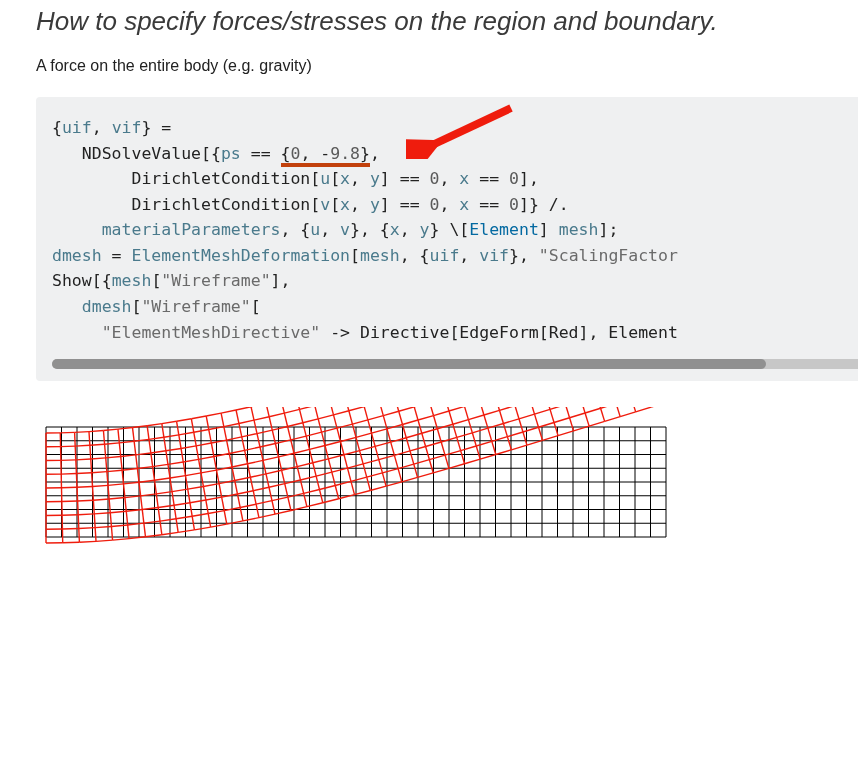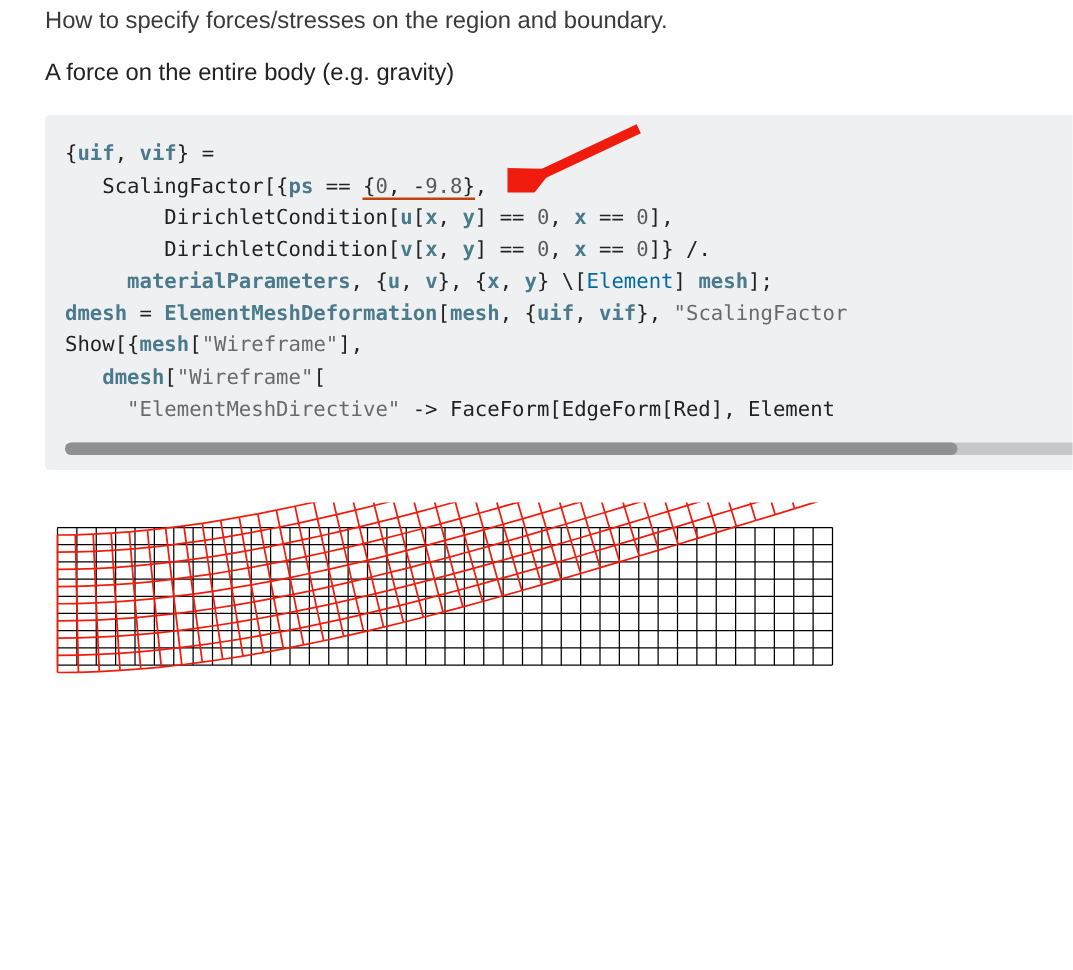--- a/index.html
+++ b/index.html
@@ -9,54 +9,55 @@
     font-size: 17px;
     color: #222;
     background: #fff;
     width: 858px;
     overflow-x: hidden;
   }
   .wrap {
     padding: 0 0 20px 36px;
   }
   .intro-italic {
+    font-style: italic;
     color: #3a3a3a;
     margin: 6px 0 20px 0;
-    font-size: 19px;
+    font-size: 26px;
   }
   .intro-plain {
     color: #222;
     margin: 0 0 22px 0;
-    font-size: 19px;
+    font-size: 16px;
   }
   .codeblock-outer {
     background: #eff0f1;
     border-radius: 4px;
     padding: 18px 16px 12px 16px;
     margin-right: -40px;
     position: relative;
     overflow: hidden;
   }
   pre {
     margin: 0;
     font-family: "Consolas","Menlo","Monaco",monospace;
     font-size: 16.5px;
     line-height: 1.55;
     white-space: pre;
     color: #222;
     overflow-x: hidden;
   }
   .p  { color: #222; }           
-  .id { color: #4a7a8c; font-weight: bold; }        
+  .id { color: #4a7a8c; }        
   .fn { color: #222; }        
   .num2{ color: #5a5a5a; }       
   .str{ color: #6a6a6a; }        
   .el { color: #0369a1; }
   .red-under {
-    border-bottom: 2px solid #c2410c;
+    border-bottom: 4px solid #c2410c;
     padding-bottom: 0px;
   }
   .arrow {
     position: absolute;
     left: 370px;
     top: 6px;
     width: 120px;
     height: 56px;
     pointer-events: none;
   }
@@ -95,28 +96,28 @@
     <svg class="arrow" viewBox="0 0 120 56">
       <defs>
         <marker id="ah" markerWidth="10" markerHeight="10" refX="2" refY="5" orient="auto">
           <path d="M0,5 L10,0 L10,10 Z" fill="#ef1c0d"></path>
         </marker>
       </defs>
       <line x1="105" y1="5" x2="22" y2="44" stroke="#ef1c0d" stroke-width="8" marker-end="url(#ah)"></line>
     </svg>
 
 <pre><span class="p">{</span><span class="id">uif</span><span class="p">, </span><span class="id">vif</span><span class="p">} =</span>
-<span>   </span><span class="fn">ScalingFactor</span><span class="p">[{</span><span class="id">ps</span><span class="p"> == </span><span class="red-under"><span class="p">{</span><span class="num2">0</span><span class="p">, -</span><span class="num2">9.8</span><span class="p">}</span></span><span class="p">,</span>
+<span>   </span><span class="fn">NDSolveValue</span><span class="p">[{</span><span class="id">ps</span><span class="p"> == </span><span class="red-under"><span class="p">{</span><span class="num2">0</span><span class="p">, -</span><span class="num2">9.8</span><span class="p">}</span></span><span class="p">,</span>
 <span>        </span><span class="fn">DirichletCondition</span><span class="p">[</span><span class="id">u</span><span class="p">[</span><span class="id">x</span><span class="p">, </span><span class="id">y</span><span class="p">] == </span><span class="num2">0</span><span class="p">, </span><span class="id">x</span><span class="p"> == </span><span class="num2">0</span><span class="p">],</span>
 <span>        </span><span class="fn">DirichletCondition</span><span class="p">[</span><span class="id">v</span><span class="p">[</span><span class="id">x</span><span class="p">, </span><span class="id">y</span><span class="p">] == </span><span class="num2">0</span><span class="p">, </span><span class="id">x</span><span class="p"> == </span><span class="num2">0</span><span class="p">]} /.</span>
 <span>     </span><span class="id">materialParameters</span><span class="p">, {</span><span class="id">u</span><span class="p">, </span><span class="id">v</span><span class="p">}, {</span><span class="id">x</span><span class="p">, </span><span class="id">y</span><span class="p">} \[</span><span class="el">Element</span><span class="p">] </span><span class="id">mesh</span><span class="p">];</span>
 <span class="id">dmesh</span><span class="p"> = </span><span class="id">ElementMeshDeformation</span><span class="p">[</span><span class="id">mesh</span><span class="p">, {</span><span class="id">uif</span><span class="p">, </span><span class="id">vif</span><span class="p">}, </span><span class="str">"ScalingFactor</span>
 <span class="fn">Show</span><span class="p">[{</span><span class="id">mesh</span><span class="p">[</span><span class="str">"Wireframe"</span><span class="p">],</span>
 <span>   </span><span class="id">dmesh</span><span class="p">[</span><span class="str">"Wireframe"</span><span class="p">[</span>
-<span>     </span><span class="str">"ElementMeshDirective"</span><span class="p"> -&gt; </span><span class="fn">FaceForm</span><span class="p">[</span><span class="fn">EdgeForm</span><span class="p">[</span><span class="fn">Red</span><span class="p">], </span><span class="fn">Element</span></pre>
+<span>     </span><span class="str">"ElementMeshDirective"</span><span class="p"> -&gt; </span><span class="fn">Directive</span><span class="p">[</span><span class="fn">EdgeForm</span><span class="p">[</span><span class="fn">Red</span><span class="p">], </span><span class="fn">Element</span></pre>
 
     <div class="scroll-track">
       <div class="scroll-thumb"></div>
     </div>
   </div>
 
   <div class="figure">
     <svg id="meshsvg" viewBox="0 0 660 300" width="660" height="300">
         <line x1="10" y1="20" x2="10" y2="130" stroke="#000000" stroke-width="1"></line>
         <line x1="25.5" y1="20" x2="25.5" y2="130" stroke="#000000" stroke-width="1"></line>

